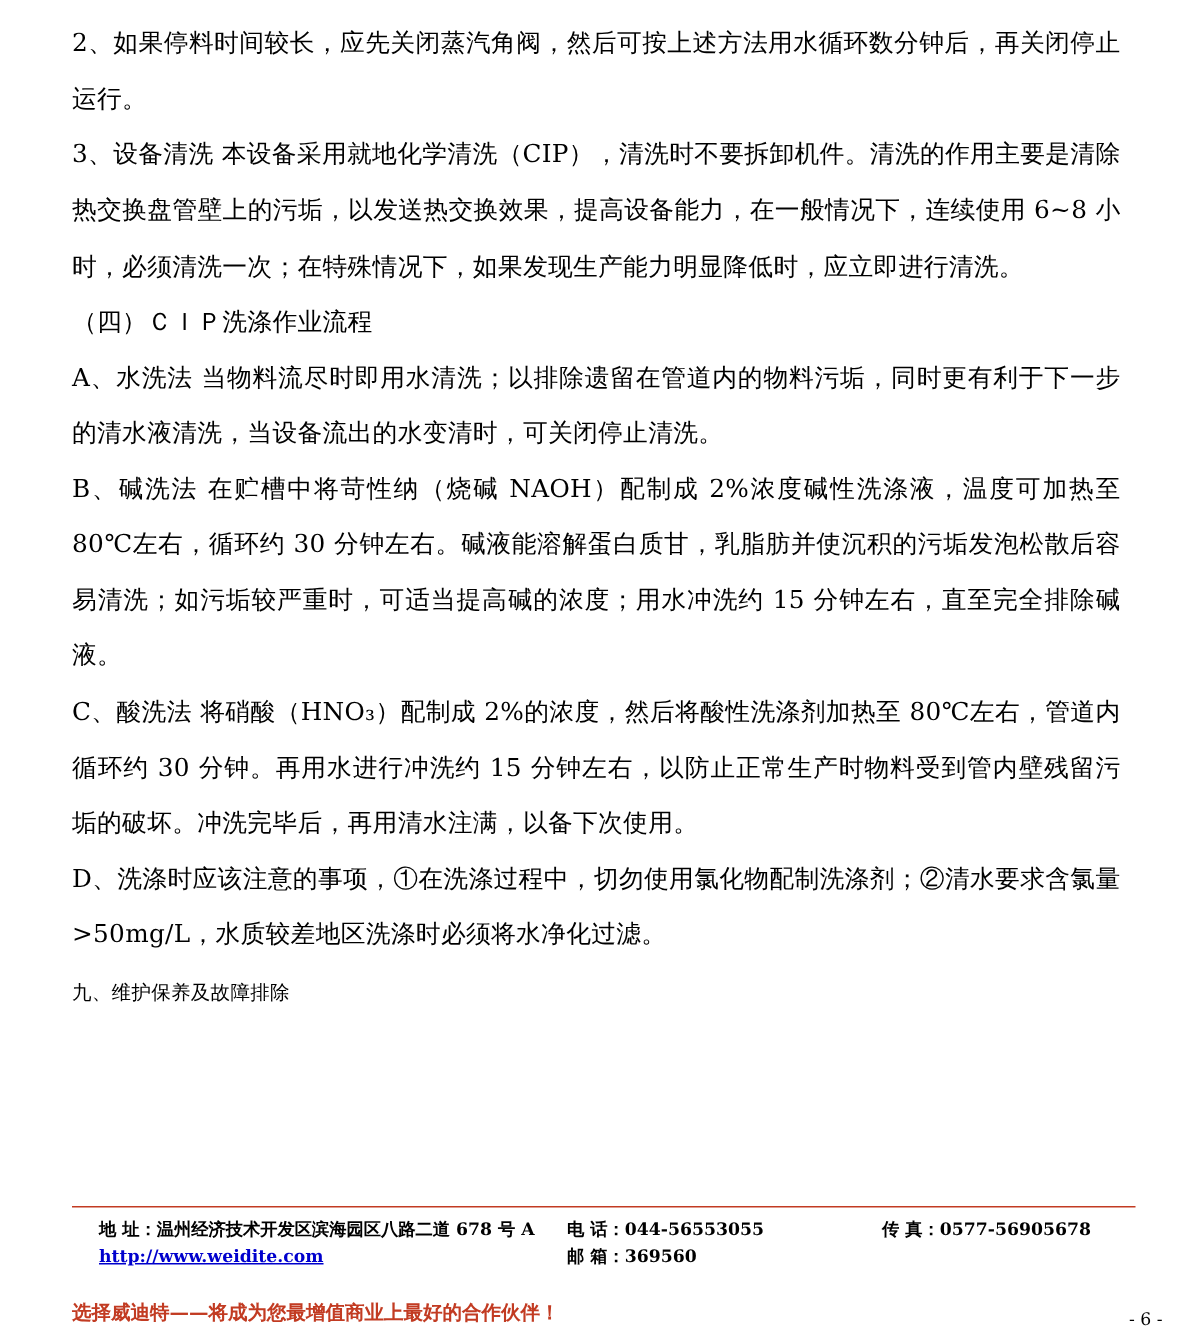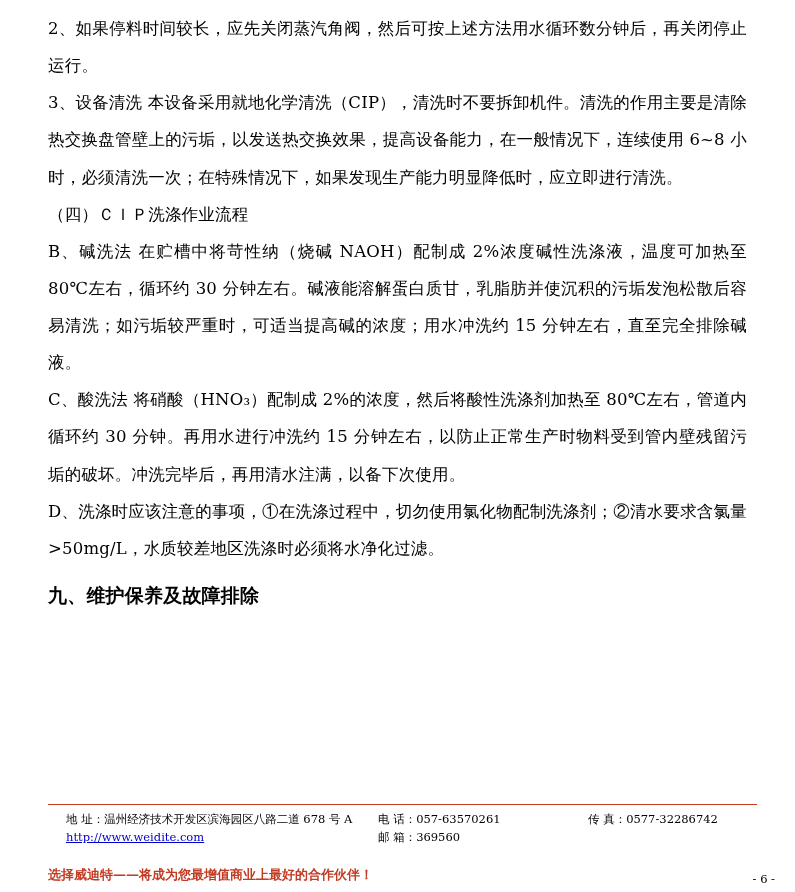--- a/index.html
+++ b/index.html
@@ -25,42 +25,42 @@
     font-size: 16.5px;
     line-height: 2.25;
     text-align: justify;
     text-justify: inter-ideograph;
     letter-spacing: 0.2px;
   }
   .para {
     margin: 0 0 0 0;
   }
   .section-heading {
-    font-size: 19px;
-    font-weight: bold;
+    font-size: 13px;
+    font-weight: normal;
     line-height: 2.4;
     margin-top: 6px;
   }
   
   .footer {
     position: absolute;
     left: 48px;
     right: 38px;
     bottom: 8px;
   }
   .footer-rule {
     border: none;
     border-top: 1px solid #c23b22;
     margin: 0 0 6px 0;
     height: 0;
   }
   .footer-line {
     font-family: "DejaVu Serif", "Liberation Serif", serif;
     font-size: 11.5px;
-    font-weight: normal;
+    font-weight: bold;
     color: #000000;
     line-height: 1.55;
     white-space: nowrap;
   }
   .footer-row {
     display: flex;
     align-items: baseline;
   }
   .footer-col-left {
     width: 330px;
@@ -96,37 +96,38 @@
 </style>
 </head>
 <body>
 
 <div class="page">
 
   <div class="body-text">
     <p class="para">2、如果停料时间较长，应先关闭蒸汽角阀，然后可按上述方法用水循环数分钟后，再关闭停止运行。</p>
     <p class="para">3、设备清洗    本设备采用就地化学清洗（CIP），清洗时不要拆卸机件。清洗的作用主要是清除热交换盘管壁上的污垢，以发送热交换效果，提高设备能力，在一般情况下，连续使用 6~8 小时，必须清洗一次；在特殊情况下，如果发现生产能力明显降低时，应立即进行清洗。</p>
     <p class="para">（四）ＣＩＰ洗涤作业流程</p>
+    <p class="para">A、水洗法  当物料流尽时即用水清洗；以排除遗留在管道内的物料污垢，同时更有利于下一步的清水液清洗，当设备流出的水变清时，可关闭停止清洗。</p>
     <p class="para">B、碱洗法  在贮槽中将苛性纳（烧碱 NAOH）配制成 2%浓度碱性洗涤液，温度可加热至 80℃左右，循环约 30 分钟左右。碱液能溶解蛋白质甘，乳脂肪并使沉积的污垢发泡松散后容易清洗；如污垢较严重时，可适当提高碱的浓度；用水冲洗约 15 分钟左右，直至完全排除碱液。</p>
     <p class="para">C、酸洗法  将硝酸（HNO₃）配制成 2%的浓度，然后将酸性洗涤剂加热至 80℃左右，管道内循环约 30 分钟。再用水进行冲洗约 15 分钟左右，以防止正常生产时物料受到管内壁残留污垢的破坏。冲洗完毕后，再用清水注满，以备下次使用。</p>
     <p class="para">D、洗涤时应该注意的事项，①在洗涤过程中，切勿使用氯化物配制洗涤剂；②清水要求含氯量&gt;50mg/L，水质较差地区洗涤时必须将水净化过滤。</p>
     <p class="section-heading">九、维护保养及故障排除</p>
   </div>
 
   <div class="footer">
     <hr class="footer-rule">
     <div class="footer-line footer-row">
       <span class="footer-col-left">
         <span>地  址：</span><span>温州经济技术开发区滨海园区八路二道 678 号 A</span>
       </span>
       <span class="footer-col-mid">
-        <span>电  话：</span><span>057-63570261</span>
+        <span>电  话：</span><span>044-56553055</span>
       </span>
       <span class="footer-col-right">
-        <span>传  真：</span><span>0577-32286742</span>
+        <span>传  真：</span><span>0577-56905678</span>
       </span>
     </div>
     <div class="footer-line footer-row">
       <span class="footer-col-left">
         <a class="footer-link" href="#">http://www.weidite.com</a>
       </span>
       <span class="footer-col-right">
         <span>邮  箱：</span><span>369560</span>
       </span>
     </div>

